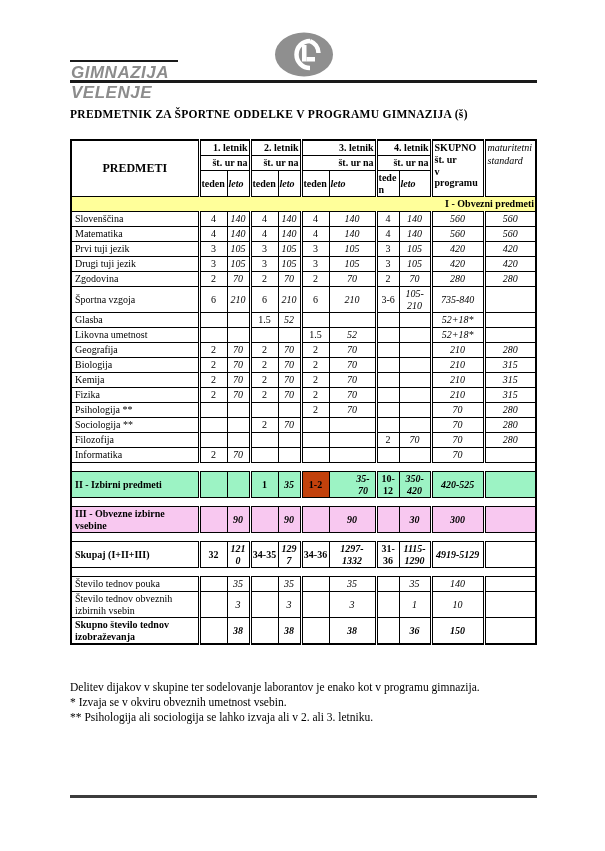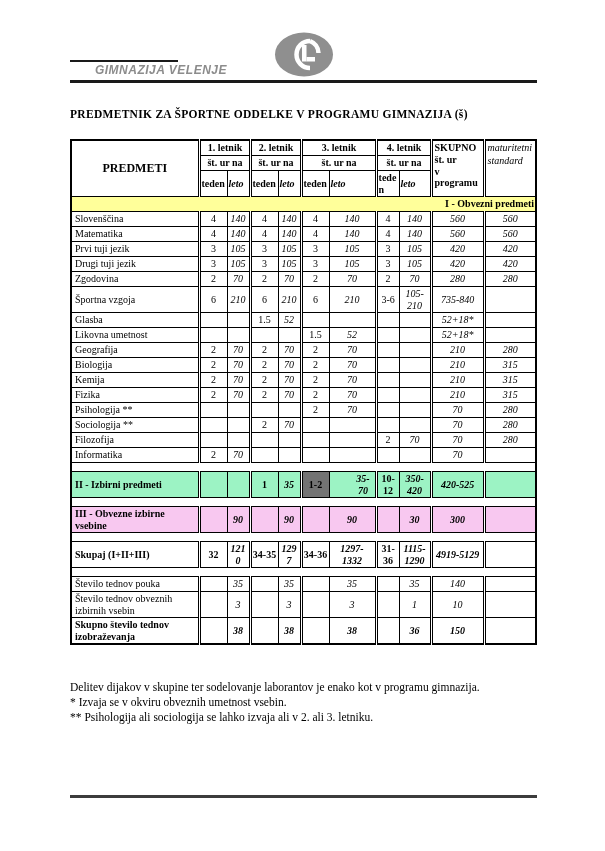--- a/index.html
+++ b/index.html
@@ -4,22 +4,22 @@
 <style>
   html,body{margin:0;padding:0;background:#e8e8e8;}
   .page{
     position:relative;width:605px;height:851px;margin:0 auto;background:#ffffff;
     font-family:"Liberation Serif", serif;color:#000;overflow:hidden;
   }
   
   .rule-short{position:absolute;left:70px;top:60px;width:108px;height:2px;background:#1a1a1a;}
   .school-name{
     position:absolute;left:71px;top:63px;width:180px;
-    font-family:"Liberation Sans", sans-serif;font-size:12px;font-weight:bold;font-style:italic;
-    color:#8c8c8c;letter-spacing:.5px;text-align:center;
+    font-family:"Liberation Sans", sans-serif;font-size:17px;font-weight:bold;font-style:italic;
+    color:#8c8c8c;letter-spacing:.5px;
   }
   .rule-long{position:absolute;left:70px;top:80px;width:467px;height:2.5px;background:#1a1a1a;}
   .logo{position:absolute;left:273px;top:31px;}
   
   .doc-title{
     position:absolute;left:70px;top:108px;width:500px;
     font-size:11.5px;font-weight:bold;letter-spacing:.3px;
   }
   
   .tbl-wrap{position:absolute;left:70px;top:139px;}
@@ -27,21 +27,21 @@
   td{
     border:1.5px solid #000;font-size:10px;line-height:1.15;text-align:center;
     padding:1px 1px;height:12px;overflow:hidden;word-wrap:break-word;
   }
   td.gs{border-left:3px double #000;}
   td.c0{text-align:left;padding-left:3px;}
   td.c2,td.c4,td.c6,td.c8,td.c9,td.c10{font-style:italic;}
   tr.bold td{font-weight:bold;}
   
   td.ph{font-weight:bold;text-align:center;font-size:12px;}
-  td.yh,td.sh{font-weight:bold;text-align:center;padding-left:2px;}
+  td.yh,td.sh{font-weight:bold;text-align:right;padding-left:2px;}
   td.tl{font-weight:bold;text-align:left;padding-left:1px;}
   td.tl.leto{font-style:italic;}
   td.sk{font-weight:bold;text-align:left;vertical-align:top;white-space:pre-line;padding:1px 2px;line-height:1.18;}
   td.mh{font-style:italic;text-align:left;vertical-align:top;white-space:pre-line;padding:1px 2px;line-height:1.25;}
   
   td.sec{font-weight:bold;text-align:right;padding-left:3px;height:12px;}
   
   td.spacer{border-left:none;border-right:none;border-top:1.5px solid #000;border-bottom:1.5px solid #000;height:8px;padding:0;}
   
   .notes{position:absolute;left:70px;top:680px;width:500px;font-size:11.5px;line-height:1.3;}
@@ -330,21 +330,21 @@
           </tr>
           <tr>
             <td colspan="11" class="spacer"></td>
           </tr>
           <tr class="bold">
             <td class="c0" style="background: rgb(156, 243, 196); font-weight: bold;">II - Izbirni predmeti</td>
             <td class="c1 gs" style="background: rgb(156, 243, 196);"></td>
             <td class="c2" style="background: rgb(156, 243, 196);"></td>
             <td class="c3 gs" style="background: rgb(156, 243, 196);">1</td>
             <td class="c4" style="background: rgb(156, 243, 196);">35</td>
-            <td class="c5 gs" style="background: #737373;">1-2</td>
+            <td class="c5 gs" style="background: #c2410c;">1-2</td>
             <td class="c6" style="background: rgb(156, 243, 196); padding-left: 23px;">35-70</td>
             <td class="c7 gs" style="background: rgb(156, 243, 196);">10-12</td>
             <td class="c8" style="background: rgb(156, 243, 196);">350-420</td>
             <td class="c9 gs" style="background: rgb(156, 243, 196);">420-525</td>
             <td class="c10 gs" style="background: rgb(156, 243, 196);"></td>
           </tr>
           <tr>
             <td colspan="11" class="spacer"></td>
           </tr>
           <tr class="bold">

